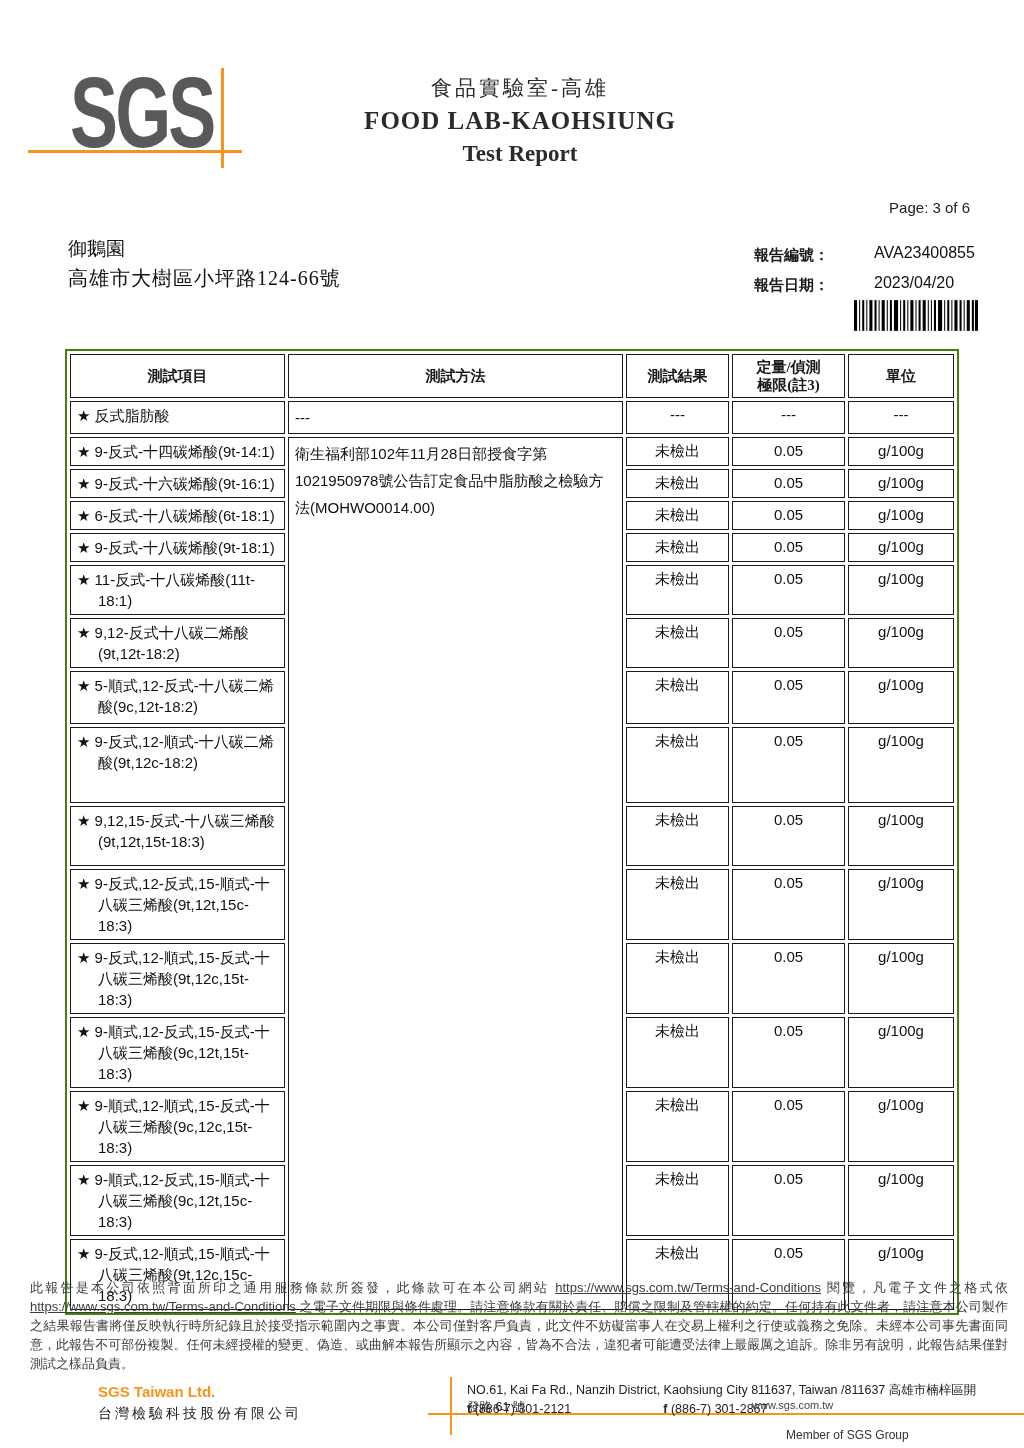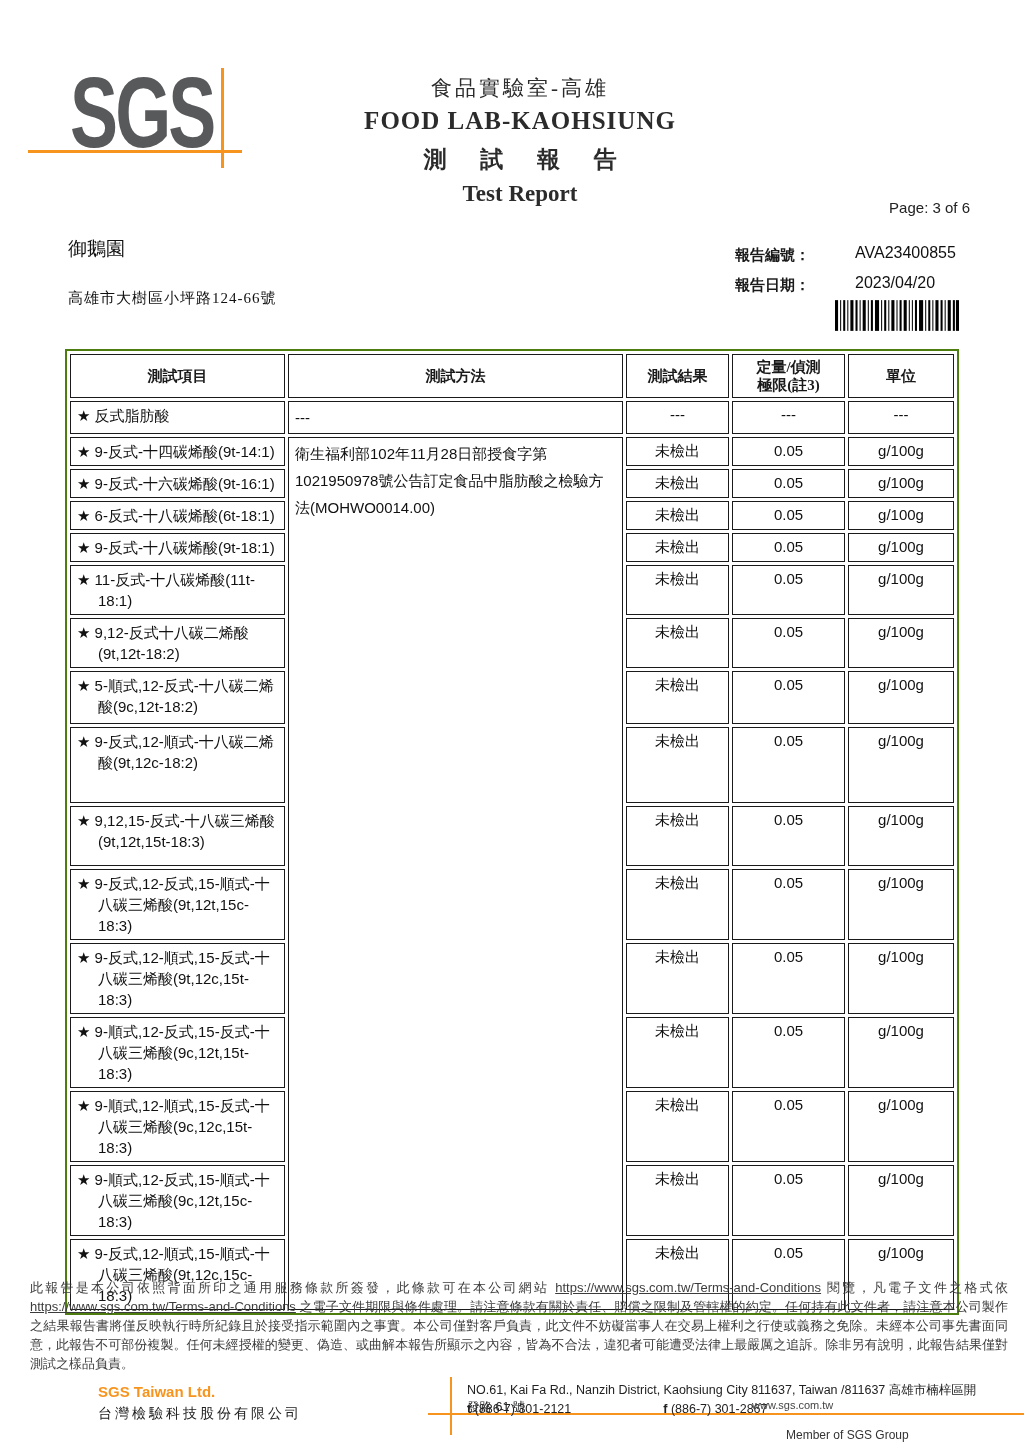--- a/index.html
+++ b/index.html
@@ -19,22 +19,22 @@
   .titleblock { position:absolute; left:52px; top:74px; width:936px; text-align:center; color:#2b2b2b; }
   .t-zh  { font-family:"Liberation Serif","DejaVu Serif",serif; font-size:21px; letter-spacing:3px; }
   .t-en  { font-family:"Liberation Serif","DejaVu Serif",serif; font-size:25px; font-weight:bold; margin-top:5px; letter-spacing:1px; }
   .t-zh2 { font-family:"Liberation Serif","DejaVu Serif",serif; font-size:23px; font-weight:bold; letter-spacing:14px; margin-top:9px; text-indent:14px; }
   .t-en2 { font-family:"Liberation Serif","DejaVu Serif",serif; font-size:23px; font-weight:bold; margin-top:6px; }
   .pageinfo { position:absolute; right:54px; top:199px; font-size:15px; color:#222; }
 
   
   .client { position:absolute; left:68px; top:236px; font-family:"Liberation Serif","DejaVu Serif",serif; color:#111; }
   .client-name { font-size:19px; }
-  .client-address { font-size:15px; margin-top:27px; letter-spacing:1px; }
-  .meta { position:absolute; left:735px; top:244px; width:240px; }
+  .client-address { font-size:20px; margin-top:3px; letter-spacing:1px; }
+  .meta { position:absolute; left:754px; top:244px; width:240px; }
   .meta-row { display:flex; margin-bottom:9px; }
   .meta-label { width:120px; font-family:"Liberation Serif","DejaVu Serif",serif; font-weight:bold; font-size:15px; padding-top:2px; }
   .meta-value { font-size:16px; color:#111; }
   .barcode { position:absolute; left:100px; top:56px; }
 
   
   .report-table { position:absolute; left:65px; top:349px; width:890px;
                   border-collapse:separate; border-spacing:3px; border:2px solid #4d7c0f;
                   table-layout:fixed; background:#fff; }
   .report-table th, .report-table td { border:1px solid #1a1a1a; }
@@ -70,21 +70,20 @@
 
   <div class="logo">
     <span class="logo-text">SGS</span>
     <span class="logo-vline"></span>
     <span class="logo-hline"></span>
   </div>
 
   <div class="titleblock">
     <div class="t-zh">食品實驗室-高雄</div>
     <div class="t-en">FOOD LAB-KAOHSIUNG</div>
-    <div class="t-zh2">測 試 報 告</div>
     <div class="t-en2">Test Report</div>
   </div>
 
   <div class="pageinfo">Page: 3 of 6</div>
 
   <div class="client">
     <div class="client-name">御鵝園</div>
     <div class="client-address">高雄市大樹區小坪路124-66號</div>
   </div>
 

